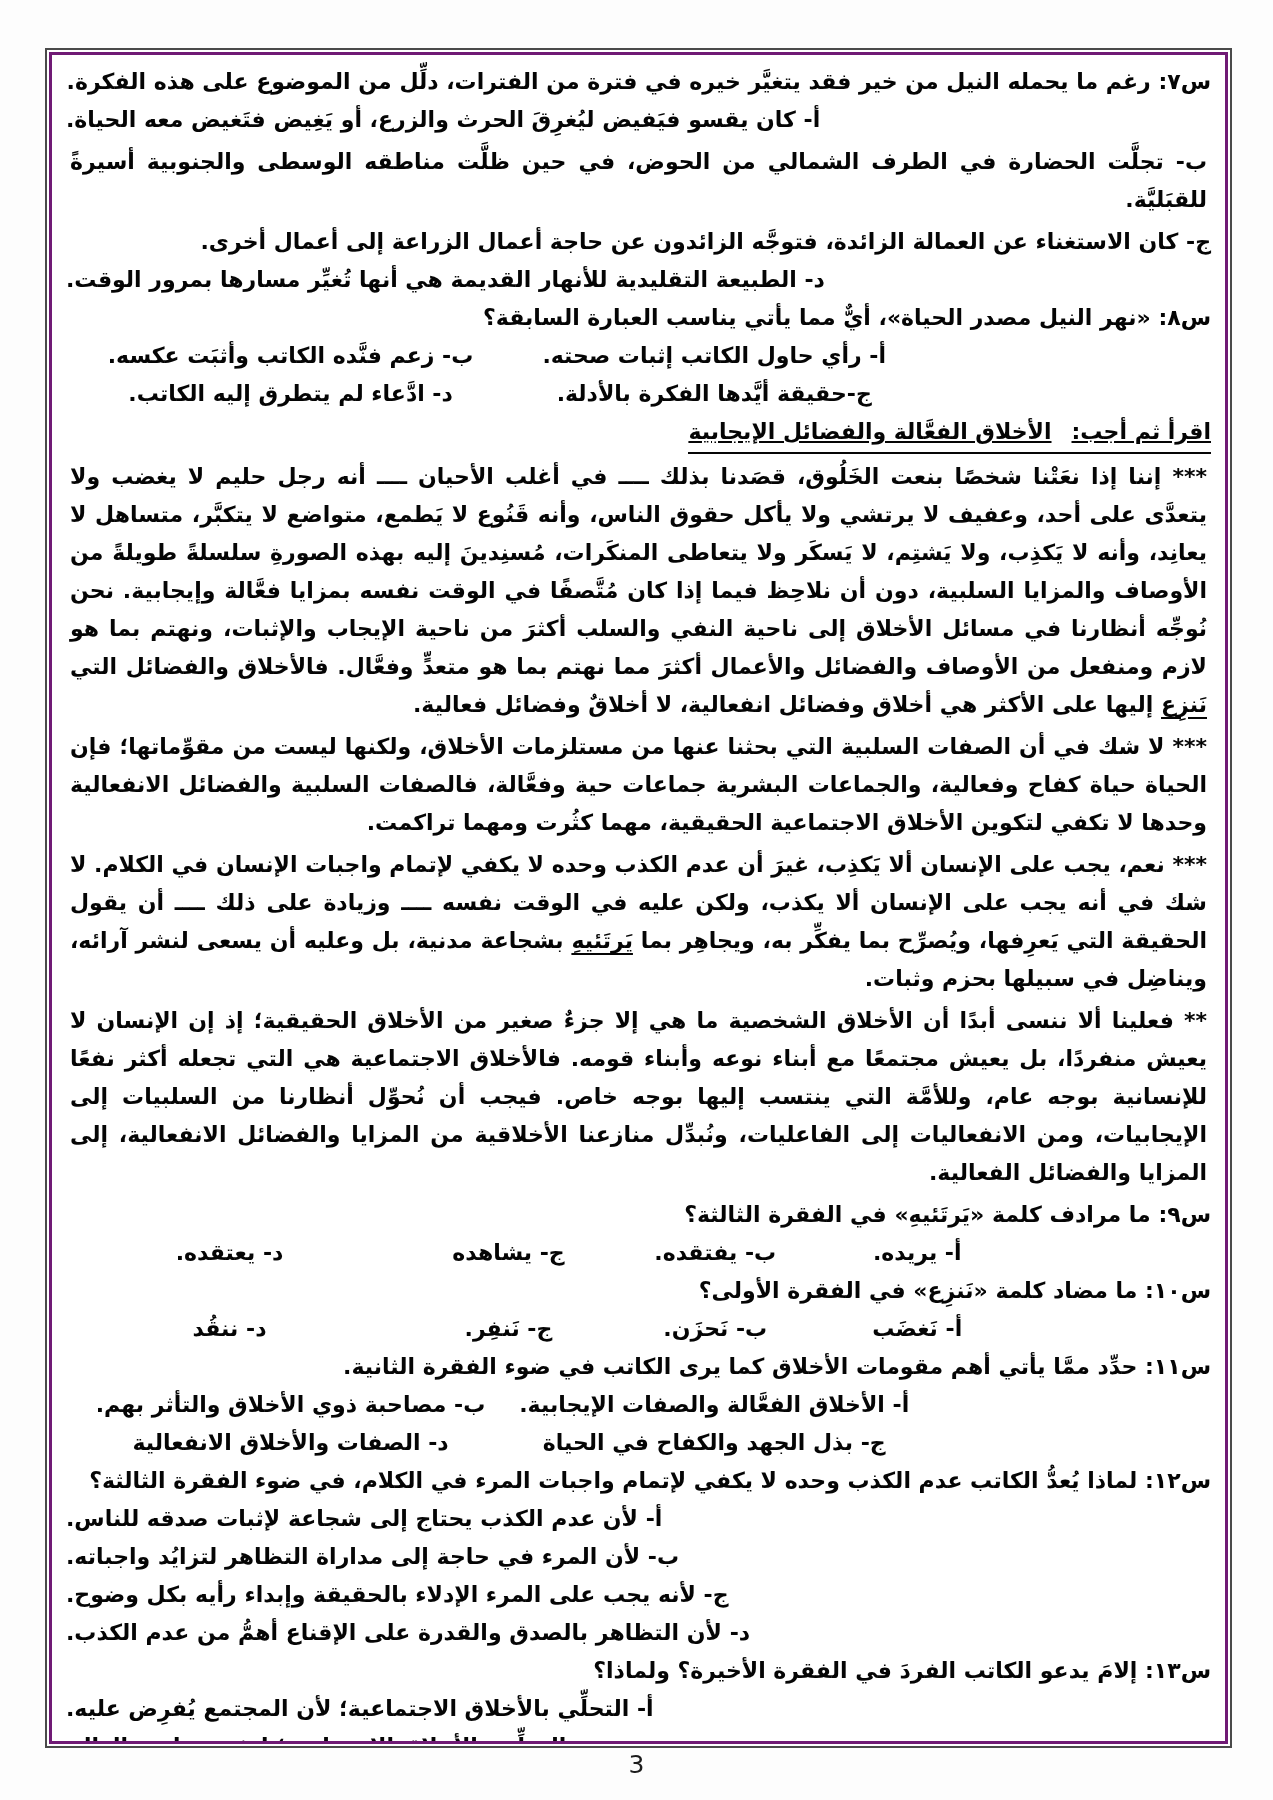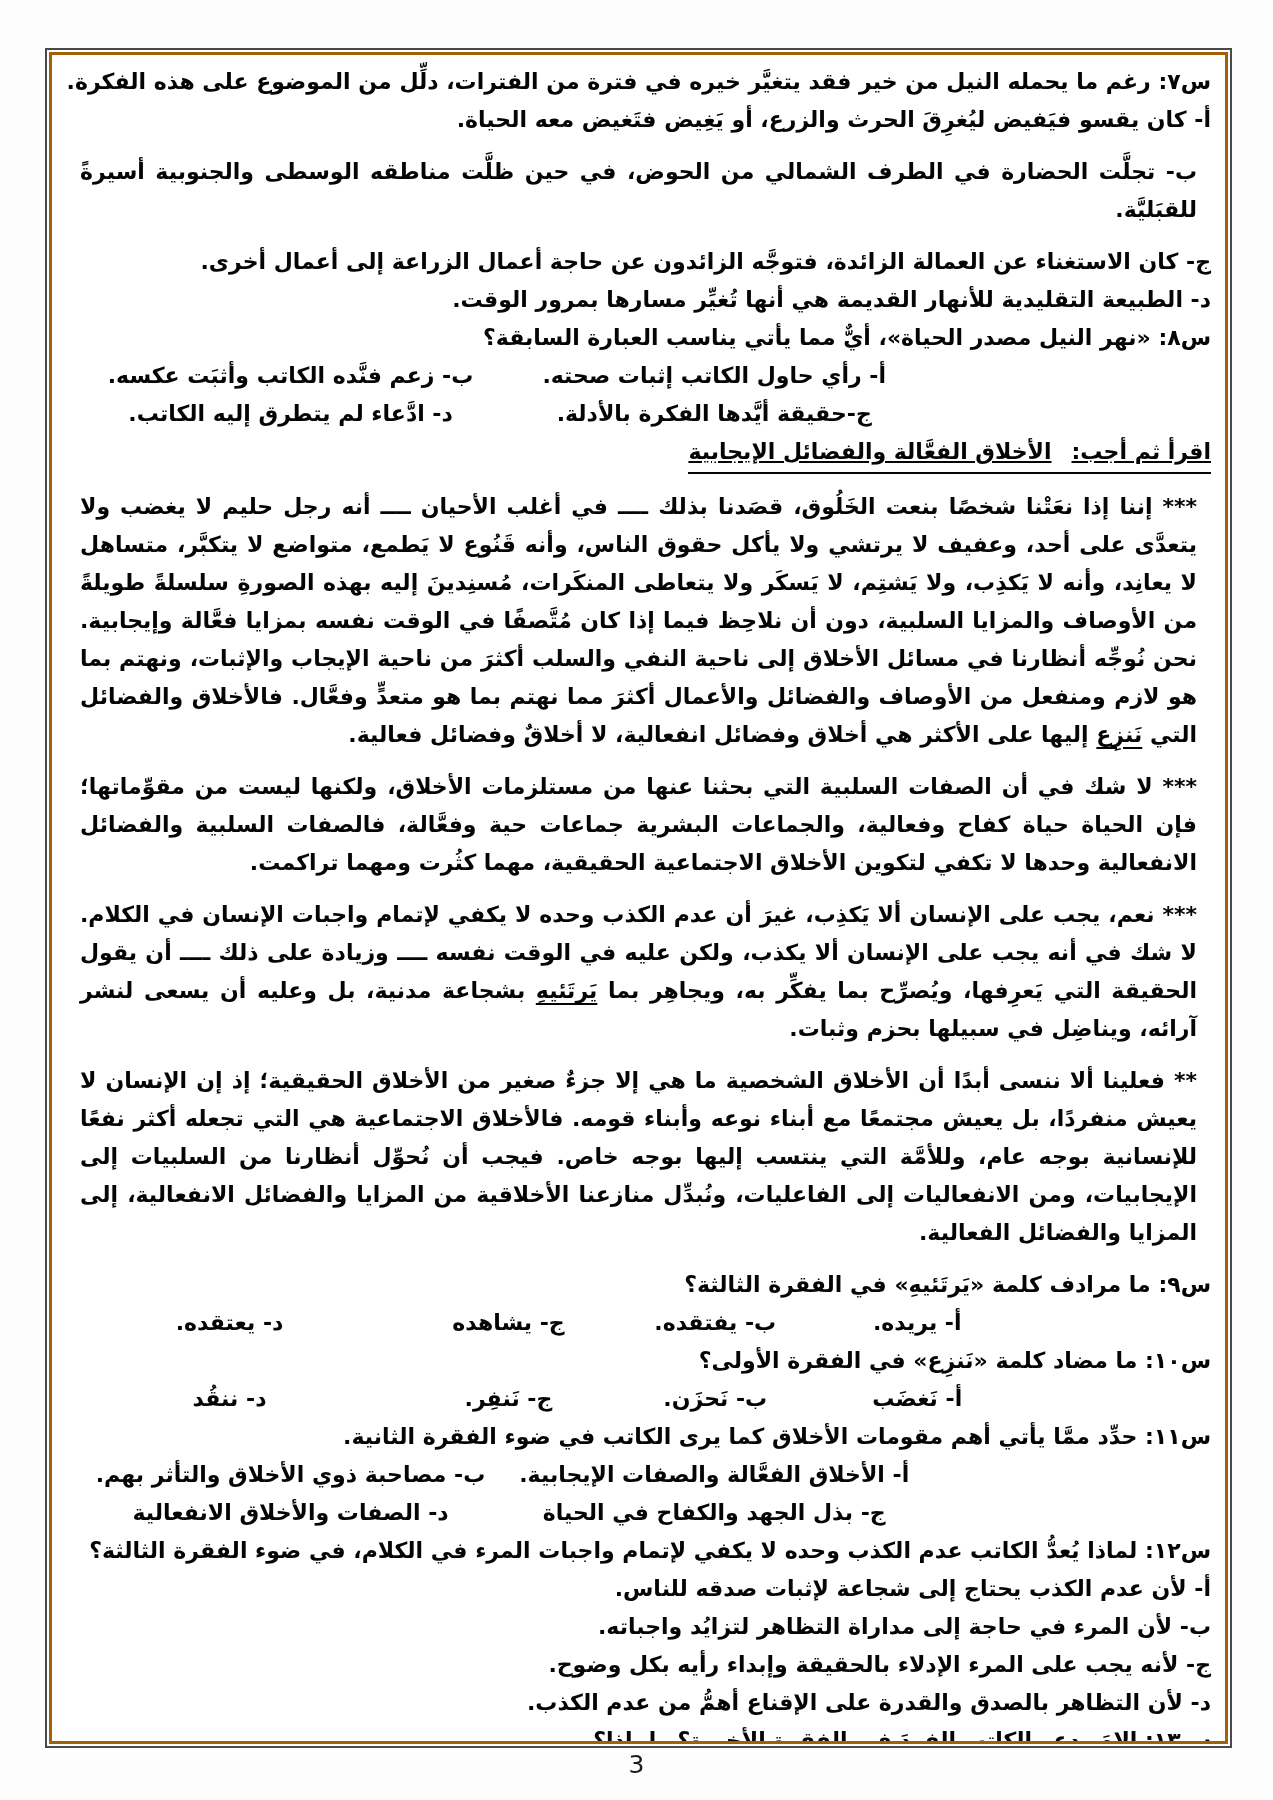--- a/index.html
+++ b/index.html
@@ -7,29 +7,29 @@
     width:1273px;height:1800px;background:#ffffff;
     font-family:"DejaVu Sans",sans-serif;
   }
   .sheet{position:relative;width:1273px;height:1800px;background:#fdfdfd;}
   .box-outer{
     position:absolute;left:45px;top:48px;width:1187px;height:1700px;
     border:2px solid #4a4a4a;box-sizing:border-box;padding:2px;background:#fff;
   }
   .box-inner{
     width:100%;height:100%;box-sizing:border-box;
-    border:3px solid #a16207;padding:8px 14px 14px 14px;overflow:hidden;
+    border:3px solid #701a75;padding:8px 14px 14px 14px;overflow:hidden;
   }
   .content{
     direction:rtl;text-align:right;color:#050505;
     font-size:22px;font-weight:bold;line-height:38px;
   }
   .line{text-align:right;}
-  .center{text-align:right;}
-  .just{text-align:justify;margin:14px;}
+  .center{text-align:left;}
+  .just{text-align:justify;margin:4px;}
   .u{text-decoration:underline;text-decoration-thickness:2px;text-underline-offset:5px;}
   .hdr-wrap{display:inline-block;border-bottom:2px solid #050505;padding-bottom:1px;text-decoration:underline;}
   .hdr-title{margin-right:20px;}
   .grid2{display:grid;grid-template-columns:47% 1fr;padding-right:26%;}
   .grid4{display:grid;grid-template-columns:23% 19% 24% 1fr;padding-right:16%;}
   .cell{text-align:center;}
   .page-num{
     position:absolute;top:1750px;left:0;width:100%;text-align:center;
     font-size:25px;color:#1c1c1c;font-family:"DejaVu Sans",sans-serif;
   }

